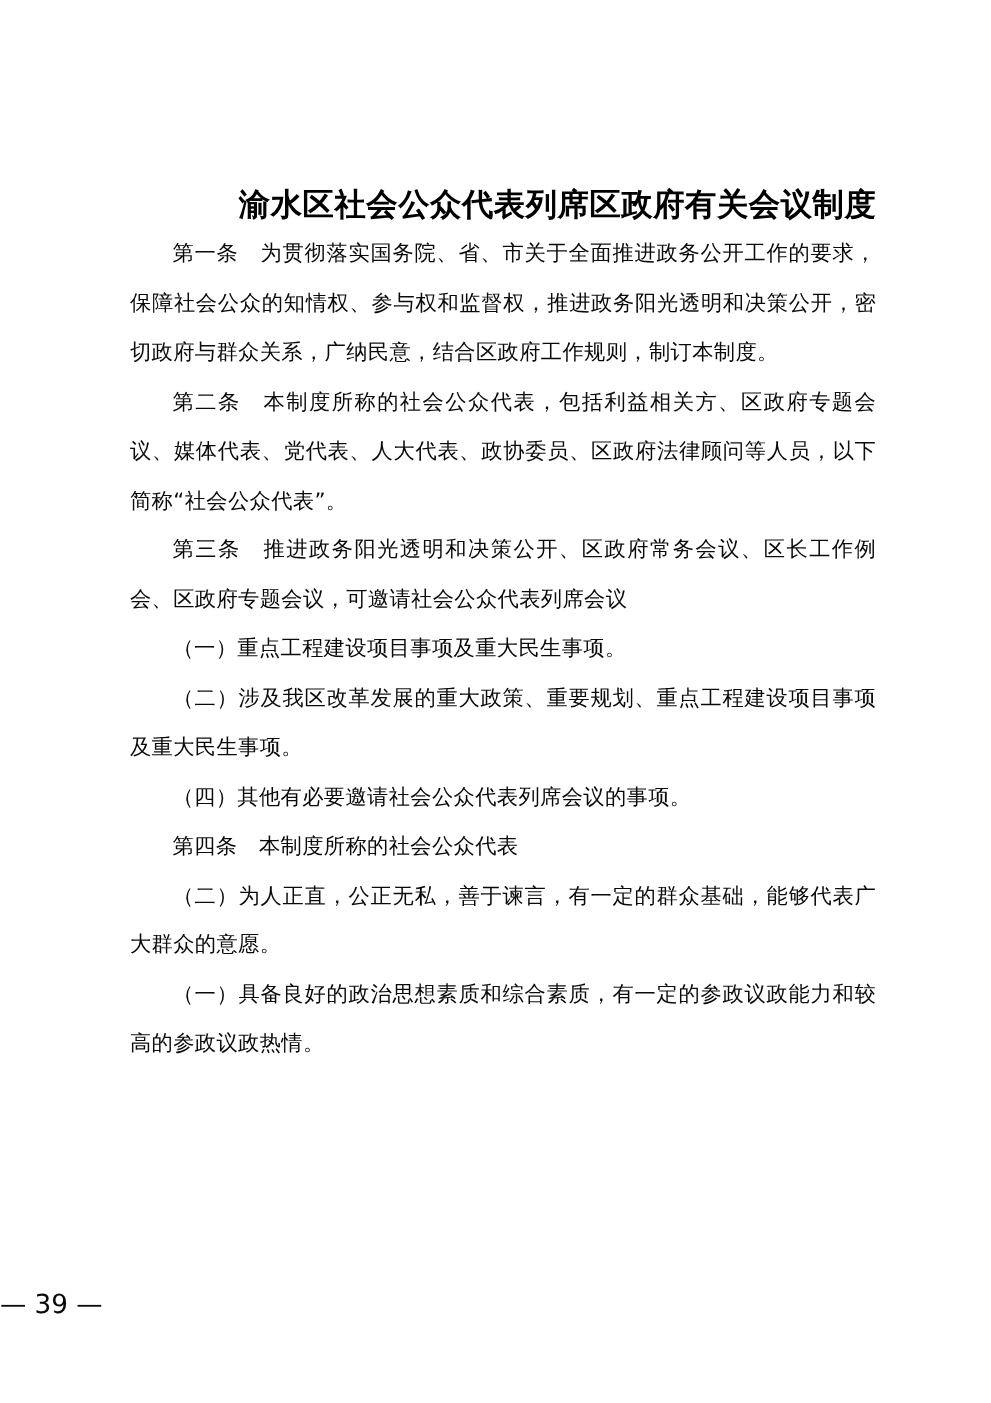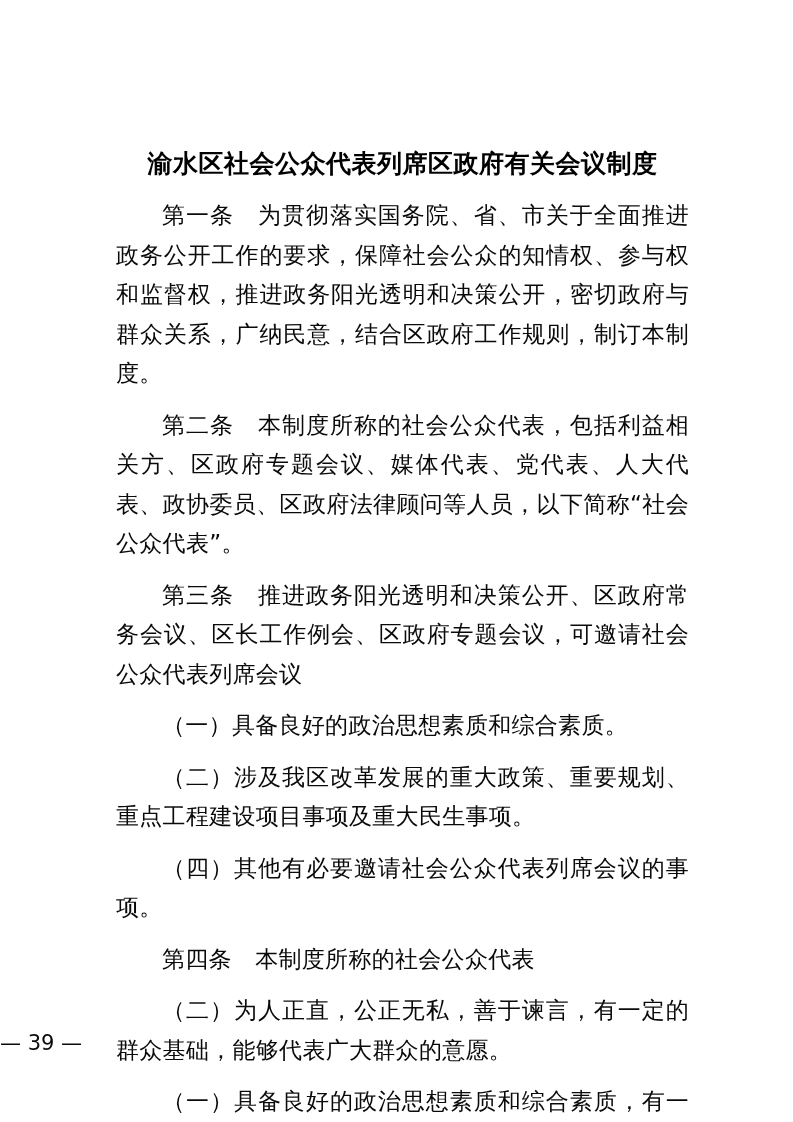--- a/index.html
+++ b/index.html
@@ -20,30 +20,30 @@
     position: absolute;
     left: 104px;
     top: 144px;
     width: 597px;
   }
   .doc-title {
     margin: 0;
     font-size: 25px;
     font-weight: 600;
     line-height: 40px;
-    text-align: center;
+    text-align: right;
     letter-spacing: 0.5px;
     color: #000000;
   }
   .doc-body {
     margin: 0;
   }
   .doc-body p.para {
-    margin: 12px;
-    font-size: 23px;
+    margin: 0;
+    font-size: 17px;
     line-height: 39.5px;
     text-align: justify;
     text-justify: inter-ideograph;
     text-indent: 2em;
     letter-spacing: 0.3px;
     color: #0a0a0a;
     word-break: break-all;
   }
   .page-footer {
     position: absolute;
@@ -60,21 +60,21 @@
 </head>
 <body>
 
 <div class="page">
   <div class="content">
     <h1 class="doc-title">渝水区社会公众代表列席区政府有关会议制度</h1>
     <div class="doc-body">
         <p class="para">第一条　为贯彻落实国务院、省、市关于全面推进政务公开工作的要求，保障社会公众的知情权、参与权和监督权，推进政务阳光透明和决策公开，密切政府与群众关系，广纳民意，结合区政府工作规则，制订本制度。</p>
         <p class="para">第二条　本制度所称的社会公众代表，包括利益相关方、区政府专题会议、媒体代表、党代表、人大代表、政协委员、区政府法律顾问等人员，以下简称“社会公众代表”。</p>
         <p class="para">第三条　推进政务阳光透明和决策公开、区政府常务会议、区长工作例会、区政府专题会议，可邀请社会公众代表列席会议</p>
-        <p class="para">（一）具备良好的政治思想素质和综合素质。</p>
+        <p class="para">（一）重点工程建设项目事项及重大民生事项。</p>
         <p class="para">（二）涉及我区改革发展的重大政策、重要规划、重点工程建设项目事项及重大民生事项。</p>
         <p class="para">（四）其他有必要邀请社会公众代表列席会议的事项。</p>
         <p class="para">第四条　本制度所称的社会公众代表</p>
         <p class="para">（二）为人正直，公正无私，善于谏言，有一定的群众基础，能够代表广大群众的意愿。</p>
         <p class="para">（一）具备良好的政治思想素质和综合素质，有一定的参政议政能力和较高的参政议政热情。</p>
       </div>
   </div>
   <div class="page-footer">— 39 —</div>
 </div>
 

